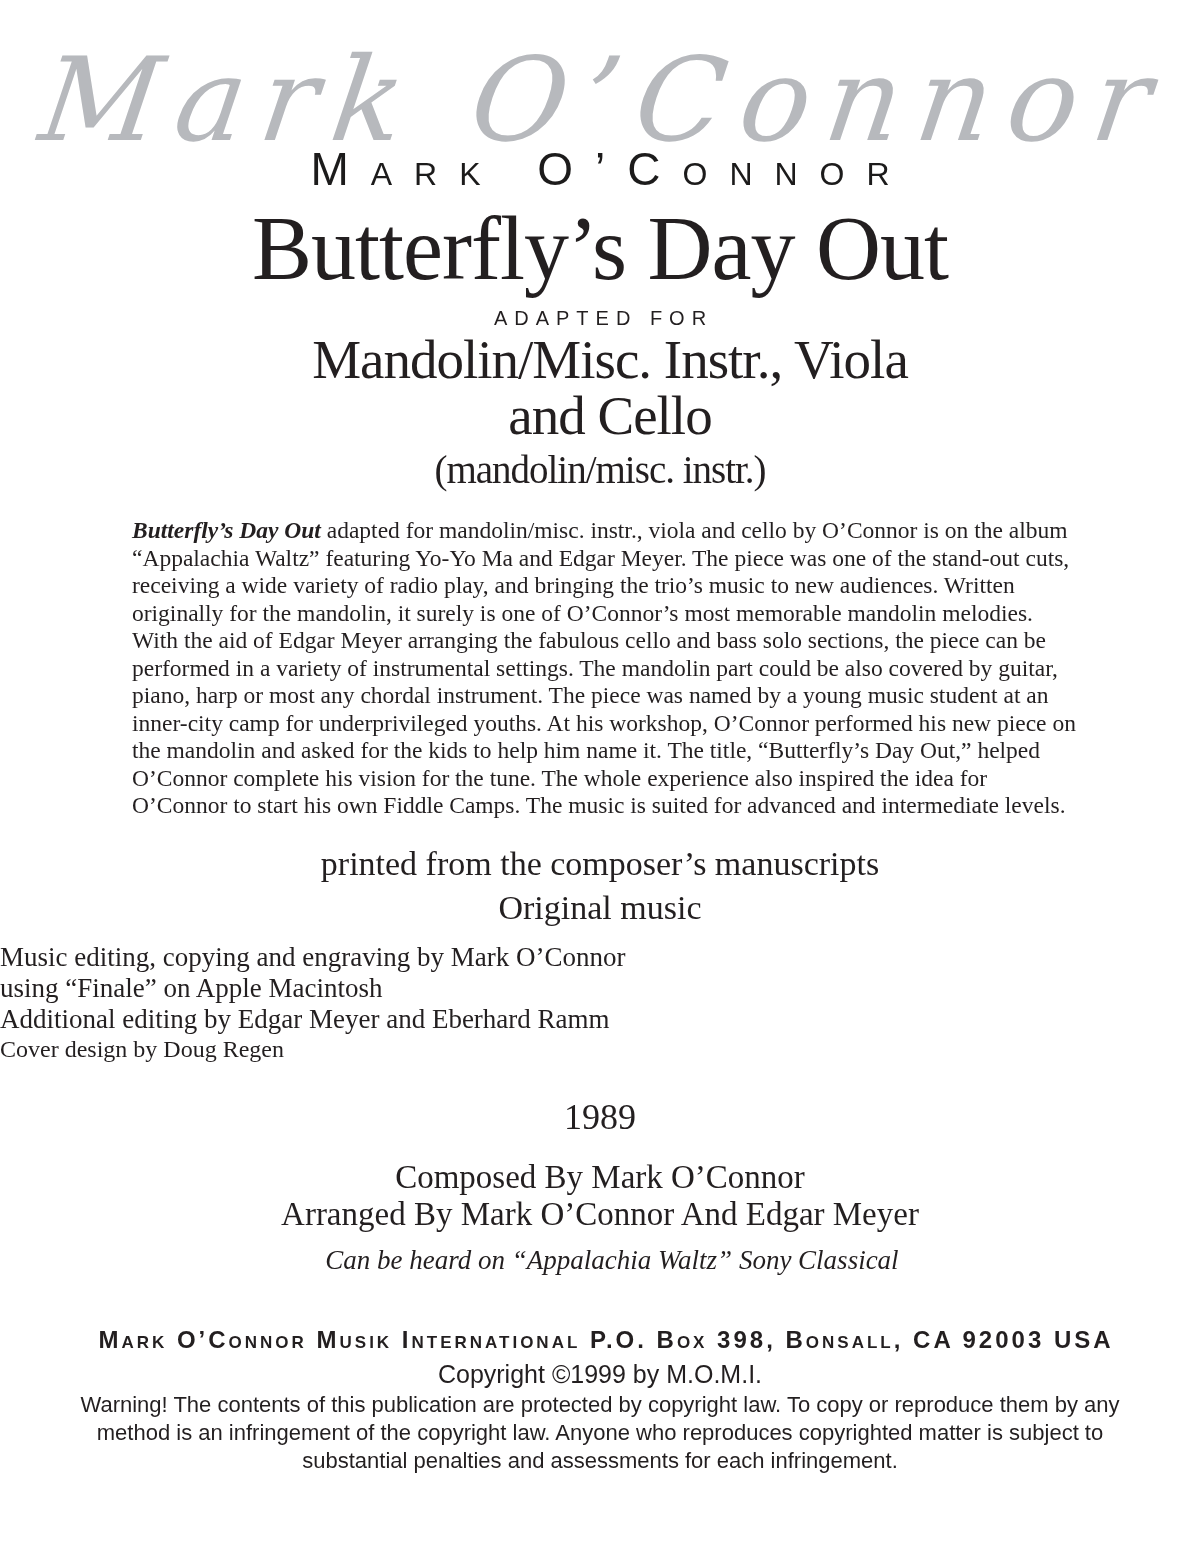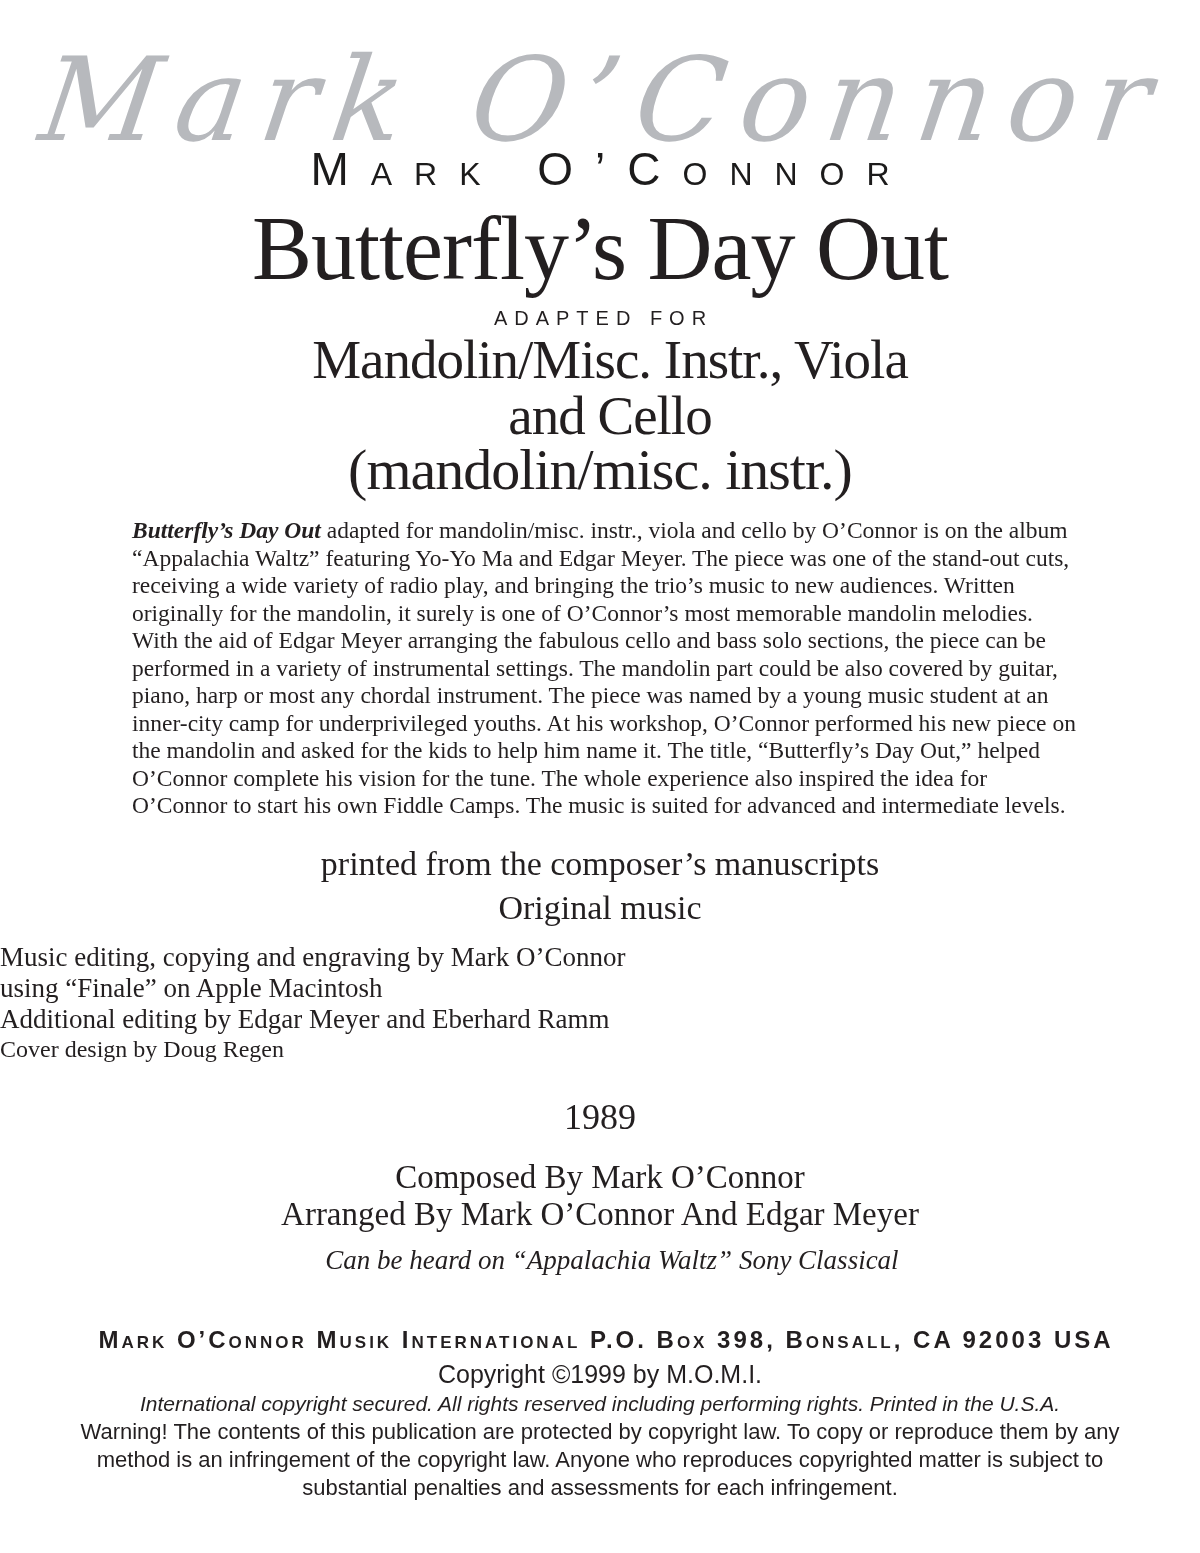--- a/index.html
+++ b/index.html
@@ -60,21 +60,21 @@
     margin-top:4px;
     text-align:center;
     font-size:55px;
     letter-spacing:-1px;
     line-height:56px;
     padding-left:20px;
   }
   .part-paren {
     margin-top:0;
     text-align:center;
-    font-size:58px;
+    font-size:39px;
     letter-spacing:-1px;
     line-height:51px;
   }
   
   .description {
     width:945px;
     margin:22px 0 0 132px;
     font-size:23.5px;
     line-height:27.5px;
     text-align:left;
@@ -162,17 +162,16 @@
   <div class="attribution">
     <div>Composed By Mark O’Connor</div>
     <div>Arranged By Mark O’Connor And Edgar Meyer</div>
   </div>
 
   <div class="recording">Can be heard on “Appalachia Waltz” Sony Classical</div>
 
   <footer>
     <div class="publisher">Mark O’Connor Musik International P.O. Box 398, Bonsall, CA 92003 USA</div>
     <div class="copyright">Copyright ©1999 by M.O.M.I.</div>
-    <div class="rights">International copyright secured. All rights reserved including performing rights. Printed in the U.S.A.</div>
     <div class="warning">Warning! The contents of this publication are protected by copyright law. To copy or reproduce them by any method is an infringement of the copyright law. Anyone who reproduces copyrighted matter is subject to substantial penalties and assessments for each infringement.</div>
   </footer>
 
 </div>
 
 </body></html>

